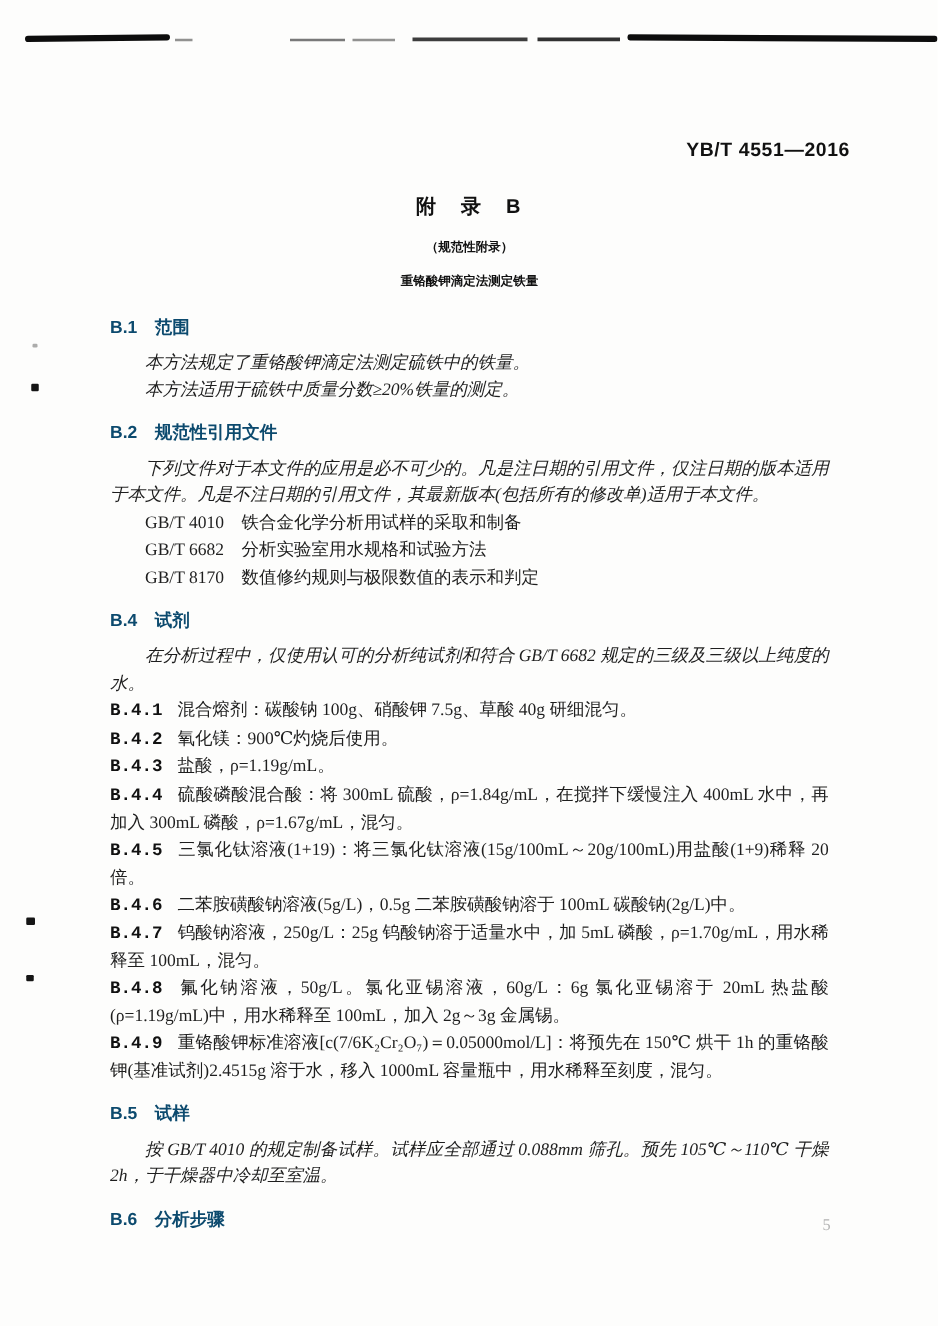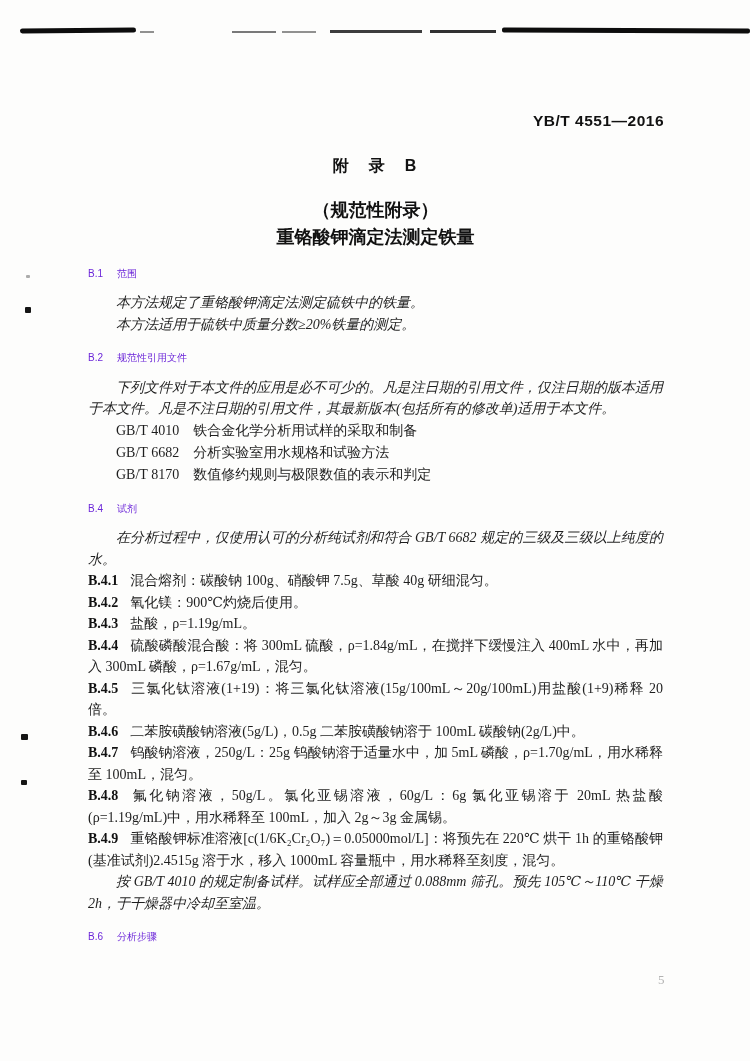--- a/index.html
+++ b/index.html
@@ -22,60 +22,60 @@
   .art.a5{left:330px;top:30px;width:92px;height:3px;opacity:.8;}
   .art.a6{left:430px;top:30px;width:66px;height:3px;opacity:.85;}
   .art.a7{left:502px;top:28px;width:248px;height:5px;border-radius:2px;transform:rotate(0.25deg);}
   .speck{position:absolute;background:#151515;border-radius:1px;}
   .sp1{left:26px;top:275px;width:4px;height:3px;opacity:.35;}
   .sp2{left:25px;top:307px;width:6px;height:6px;}
   .sp3{left:21px;top:734px;width:7px;height:6px;}
   .sp4{left:21px;top:780px;width:6px;height:5px;}
 
   .std-num{
-    position:absolute;top:112px;right:86px;
+    position:absolute;top:112px;right:70px;
     font-family:"Liberation Sans","DejaVu Sans",sans-serif;
     font-weight:bold;font-size:15.5px;letter-spacing:.5px;color:#111;
   }
 
   .page-num{
     position:absolute;left:658px;top:972px;
     font-size:13px;color:#9a9a9a;opacity:.75;
     font-family:"Liberation Serif","DejaVu Serif",serif;
   }
 
   .content{
     position:absolute;left:88px;top:155px;width:575px;
     font-size:14px;line-height:21.5px;
   }
 
   .title-block{text-align:center;margin-bottom:14px;}
   .app-label{
     font-family:"Liberation Sans","DejaVu Sans",sans-serif;
-    font-weight:bold;font-size:16px;letter-spacing:2px;margin-bottom:23px;color:#111;
+    font-weight:bold;font-size:16px;letter-spacing:2px;margin-bottom:11px;color:#111;
   }
   .app-sub,.app-title{
     font-family:"Liberation Sans","DejaVu Sans",sans-serif;
-    font-weight:bold;font-size:18px;margin-bottom:6px;color:#111;
+    font-weight:bold;font-size:10px;margin-bottom:6px;color:#111;
   }
 
   .sec-h{
     font-family:"Liberation Sans","DejaVu Sans",sans-serif;
-    font-weight:normal;font-size:10px;color:#6d28d9;
+    font-weight:bold;font-size:14px;color:#0c4a6e;
     margin:12px 0 8px 0;
   }
   .sec-h .no{margin-right:14px;}
 
   .p{margin:0;text-align:justify;}
   .p.indent{text-indent:2em;font-style:italic;}
   .refs .ref{padding-left:2em;line-height:22px;}
 
   .item{margin:0;text-align:justify;line-height:21.5px;}
   .item .no{
-    font-family:Liberation Serif, serif;
+    font-family:Liberation Mono, monospace;
     font-weight:bold;color:#111;margin-right:12px;white-space:nowrap;
   }
 </style>
 </head>
 <body>
 
 <div class="page">
 
   <div class="art a1"></div>
   <div class="art a2"></div>
@@ -123,23 +123,26 @@
     <p class="p indent">在分析过程中，仅使用认可的分析纯试剂和符合 GB/T 6682 规定的三级及三级以上纯度的水。</p>
     <div>
       <p class="item"><span class="no">B.4.1</span><span>混合熔剂：碳酸钠 100g、硝酸钾 7.5g、草酸 40g 研细混匀。</span></p>
       <p class="item"><span class="no">B.4.2</span><span>氧化镁：900℃灼烧后使用。</span></p>
       <p class="item"><span class="no">B.4.3</span><span>盐酸，ρ=1.19g/mL。</span></p>
       <p class="item"><span class="no">B.4.4</span><span>硫酸磷酸混合酸：将 300mL 硫酸，ρ=1.84g/mL，在搅拌下缓慢注入 400mL 水中，再加入 300mL 磷酸，ρ=1.67g/mL，混匀。</span></p>
       <p class="item"><span class="no">B.4.5</span><span>三氯化钛溶液(1+19)：将三氯化钛溶液(15g/100mL～20g/100mL)用盐酸(1+9)稀释 20 倍。</span></p>
       <p class="item"><span class="no">B.4.6</span><span>二苯胺磺酸钠溶液(5g/L)，0.5g 二苯胺磺酸钠溶于 100mL 碳酸钠(2g/L)中。</span></p>
       <p class="item"><span class="no">B.4.7</span><span>钨酸钠溶液，250g/L：25g 钨酸钠溶于适量水中，加 5mL 磷酸，ρ=1.70g/mL，用水稀释至 100mL，混匀。</span></p>
       <p class="item"><span class="no">B.4.8</span><span>氟化钠溶液，50g/L。氯化亚锡溶液，60g/L：6g 氯化亚锡溶于 20mL 热盐酸(ρ=1.19g/mL)中，用水稀释至 100mL，加入 2g～3g 金属锡。</span></p>
-      <p class="item"><span class="no">B.4.9</span><span>重铬酸钾标准溶液[c(1/6K₂Cr₂O₇)＝0.05000mol/L]：将预先在 220℃ 烘干 1h 的重铬酸钾(基准试剂)2.4515g 溶于水，移入 1000mL 容量瓶中，用水稀释至刻度，混匀。</span></p>
+      <p class="item"><span class="no">B.4.9</span><span>重铬酸钾标准溶液[c(7/6K₂Cr₂O₇)＝0.05000mol/L]：将预先在 150℃ 烘干 1h 的重铬酸钾(基准试剂)2.4515g 溶于水，移入 1000mL 容量瓶中，用水稀释至刻度，混匀。</span></p>
     </div>
 
+    <div class="sec-h">
+      <span class="no">B.5</span><span>试样</span>
+    </div>
     <p class="p indent">按 GB/T 4010 的规定制备试样。试样应全部通过 0.088mm 筛孔。预先 105℃～110℃ 干燥 2h，于干燥器中冷却至室温。</p>
 
     <div class="sec-h">
       <span class="no">B.6</span><span>分析步骤</span>
     </div>
 
   </div>
 </div>
 
 </body></html>

